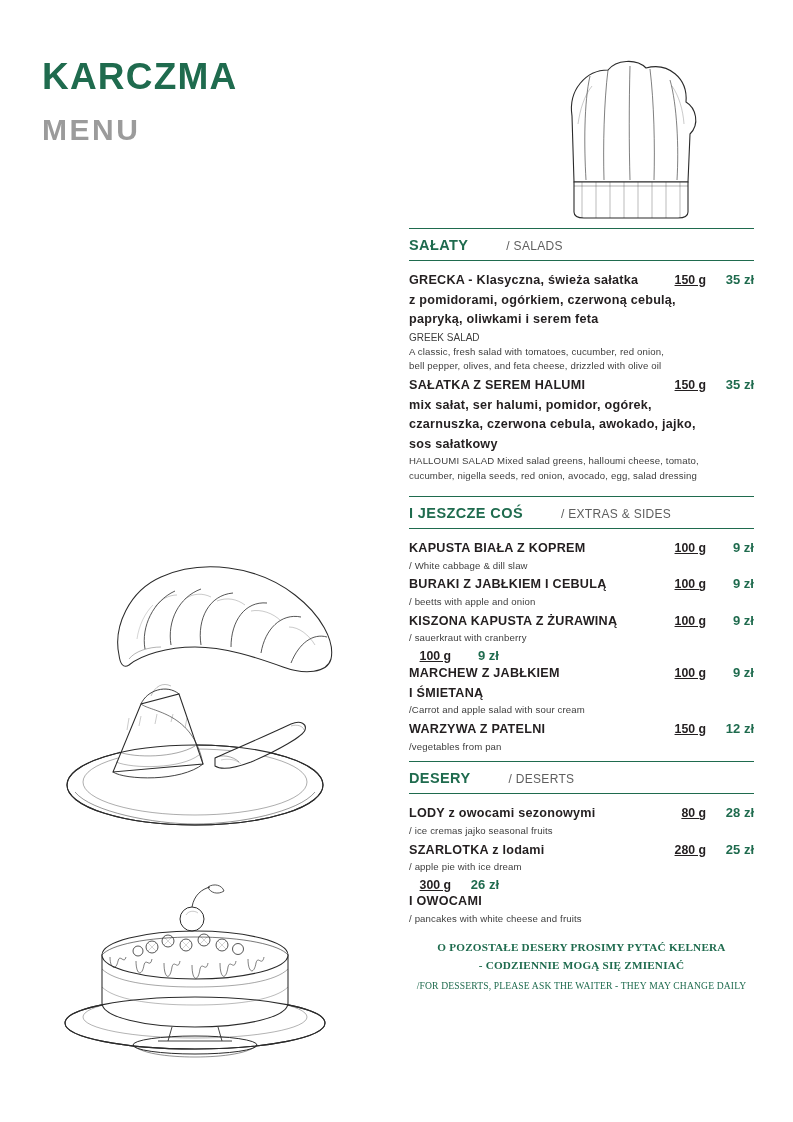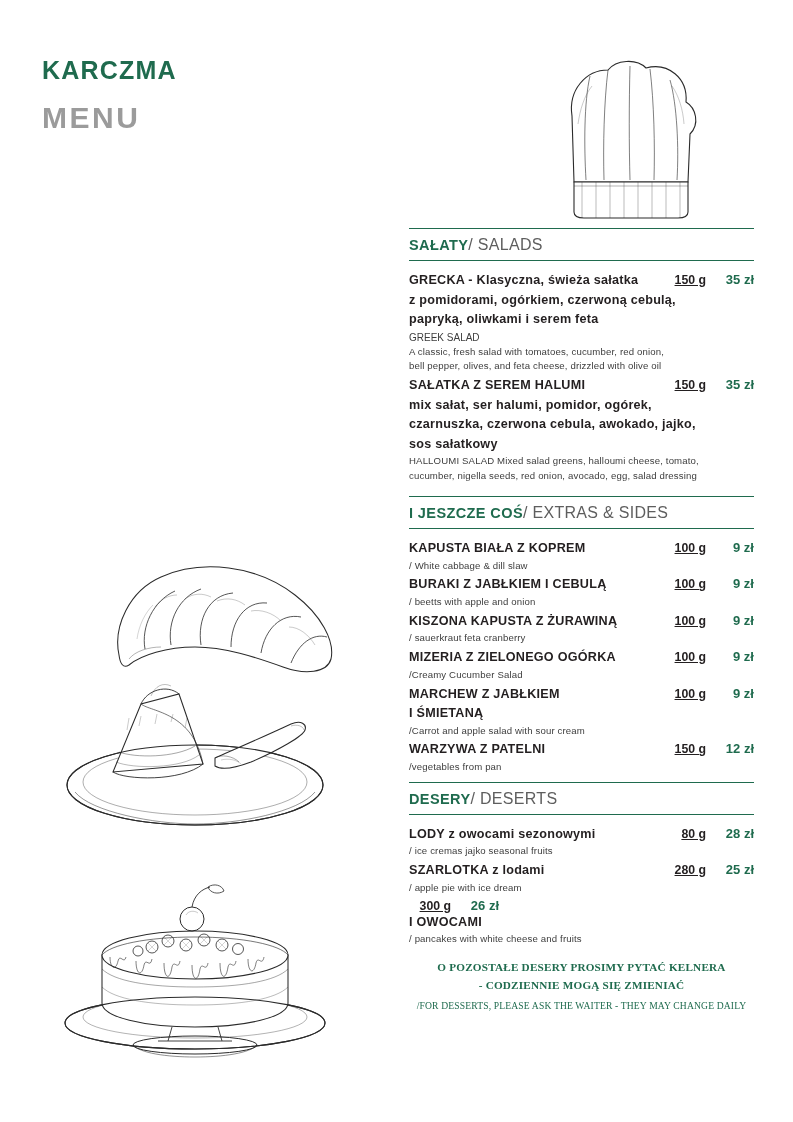--- a/index.html
+++ b/index.html
@@ -16,21 +16,21 @@
     overflow: hidden;
   }
 
   
   .brand {
     position: absolute;
     left: 42px;
     top: 58px;
   }
   .brand-title {
-    font-size: 25px;
+    font-size: 37px;
     font-weight: bold;
     letter-spacing: 1.2px;
     color: #1f6b4e;
     line-height: 1;
     margin: 0;
   }
   .brand-sub {
     font-size: 30px;
     font-weight: bold;
     letter-spacing: 2.5px;
@@ -85,23 +85,24 @@
     padding: 7px 0 6px 0;
     margin-bottom: 10px;
   }
   .section-head .pl {
     font-size: 14.5px;
     font-weight: bold;
     color: #1f6b4e;
     letter-spacing: 0.4px;
   }
   .section-head .en {
-    font-size: 16px;
+    font-size: 12px;
     color: #5e5e5e;
     letter-spacing: 0.3px;
+    margin-left: 38px;
   }
 
   .item {
     margin-bottom: 1px;
   }
   .item-row {
     display: flex;
     align-items: baseline;
   }
   .item-name {
@@ -324,30 +325,28 @@
     </div>
     <div class="item-desc">/ beetts with apple and onion</div>
   </div>
 
   <div class="item">
     <div class="item-row">
       <div class="item-name">KISZONA KAPUSTA Z ŻURAWINĄ</div>
       <div class="item-qty">100 g</div>
       <div class="item-price">9 zł</div>
     </div>
-    <div class="item-desc">/ sauerkraut feta cranberry</div>
-  </div>
-
-  <div class="item">
-    <div class="item-row">
-      <div class="item-name">MIZERIA Z ZIELONEGO OGÓRKA</div>
+    <div class="item-desc">/ sauerkraut with cranberry</div>
+  </div>
+
+  <div class="item">
+    <div class="item-row">
       <div class="item-qty">100 g</div>
       <div class="item-price">9 zł</div>
     </div>
-    <div class="item-desc">/Creamy Cucumber Salad</div>
   </div>
 
   <div class="item">
     <div class="item-row">
       <div class="item-name">MARCHEW Z JABŁKIEM</div>
       <div class="item-qty">100 g</div>
       <div class="item-price">9 zł</div>
     </div>
     <div class="item-cont">I ŚMIETANĄ</div>
     <div class="item-desc">/Carrot and apple salad with sour cream</div>

